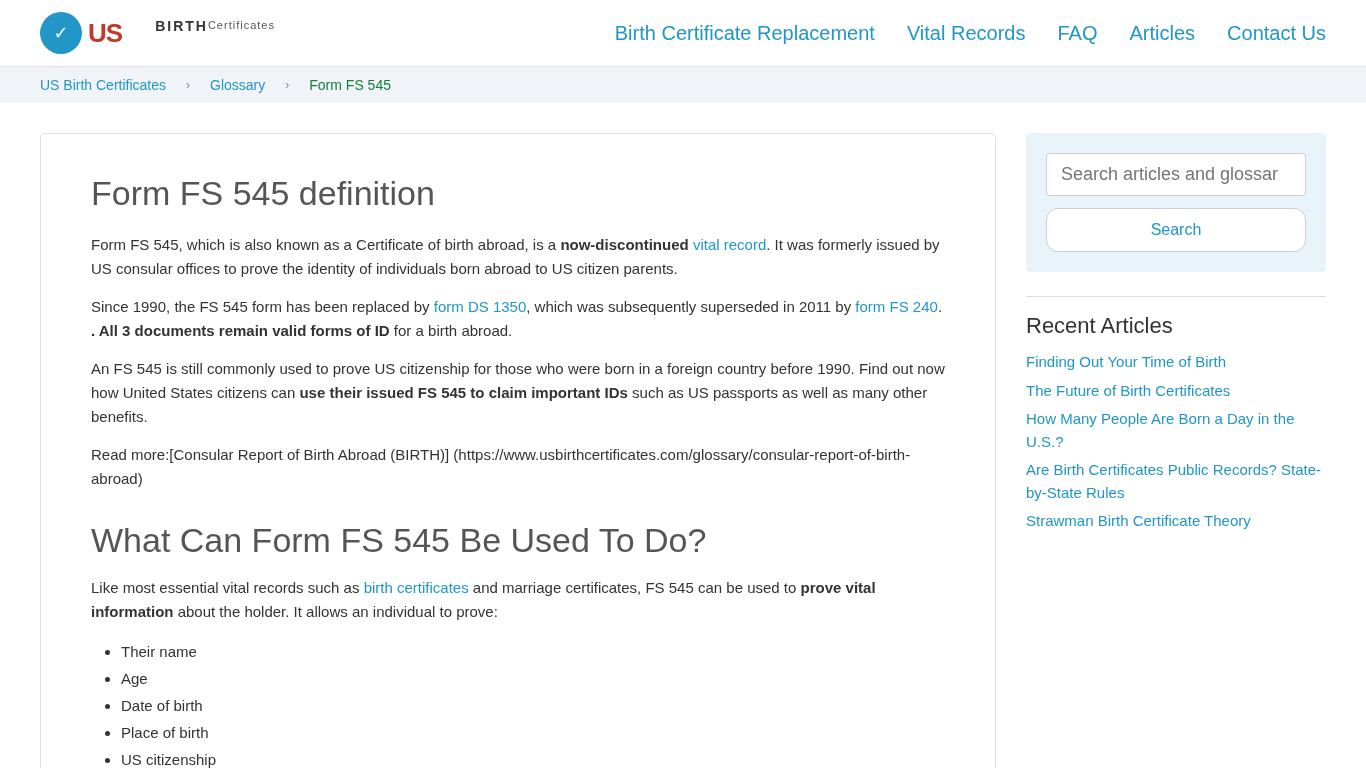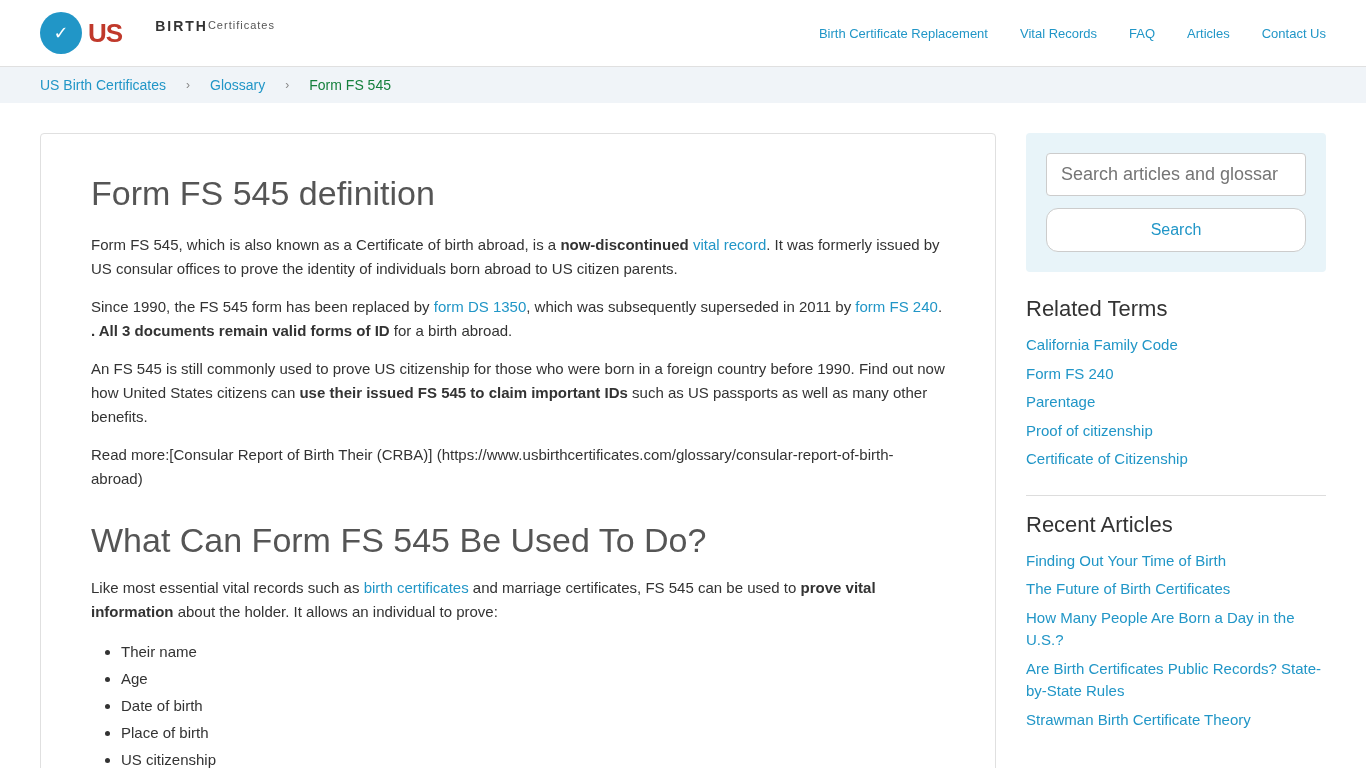--- a/index.html
+++ b/index.html
@@ -55,21 +55,21 @@
       letter-spacing: 1px;
     }
     .nav {
       display: flex;
       align-items: center;
       gap: 32px;
     }
     .nav a {
       text-decoration: none;
       color: #2196c7;
-      font-size: 13px;
+      font-size: 20px;
       white-space: nowrap;
     }
 
     
     .breadcrumb {
       background: #f0f4f8;
       padding: 10px 40px;
       font-size: 14px;
       display: flex;
       align-items: center;
@@ -234,21 +234,21 @@
     </p>
 
     <p>
       <span>Since 1990, the FS 545 form has been replaced by </span><a href="#">form DS 1350</a><span>, which was subsequently superseded in 2011 by </span><a href="#">form FS 240</a>. <strong>. All 3 documents remain valid forms of ID</strong><span> for a birth abroad.</span>
     </p>
 
     <p>
       <span>An FS 545 is still commonly used to prove US citizenship for those who were born in a foreign country before 1990. Find out now how United States citizens can </span><strong>use their issued FS 545 to claim important IDs</strong><span> such as US passports as well as many other benefits.</span>
     </p>
 
-    <p>Read more:[Consular Report of Birth Their (CRBA)] (https://www.usbirthcertificates.com/glossary/consular-report-of-birth-abroad)</p>
+    <p>Read more:[Consular Report of Birth Abroad (BIRTH)] (https://www.usbirthcertificates.com/glossary/consular-report-of-birth-abroad)</p>
 
     <h2>What Can Form FS 545 Be Used To Do?</h2>
 
     <p>
       <span>Like most essential vital records such as </span><a href="#">birth certificates</a><span> and marriage certificates, FS 545 can be used to </span><strong>prove vital information</strong><span> about the holder. It allows an individual to prove:</span>
     </p>
 
     <ul>
       <li>Their name</li>
       <li>Age</li>
@@ -259,28 +259,20 @@
 
   </div>
 
   <aside class="sidebar">
 
     <div class="search-box">
       <input type="text" placeholder="Search articles and glossar" style="">
       <button>Search</button>
     </div>
 
-    <div class="sidebar-section">
-      <h3>Related Terms</h3>
-      <a href="#">California Family Code</a>
-      <a href="#">Form FS 240</a>
-      <a href="#">Parentage</a>
-      <a href="#">Proof of citizenship</a>
-      <a href="#">Certificate of Citizenship</a>
-    </div>
 
     <hr class="sidebar-divider">
 
     <div class="sidebar-section">
       <h3>Recent Articles</h3>
       <a href="#">Finding Out Your Time of Birth</a>
       <a href="#">The Future of Birth Certificates</a>
       <a href="#">How Many People Are Born a Day in the U.S.?</a>
       <a href="#">Are Birth Certificates Public Records? State-by-State Rules</a>
       <a href="#">Strawman Birth Certificate Theory</a>

